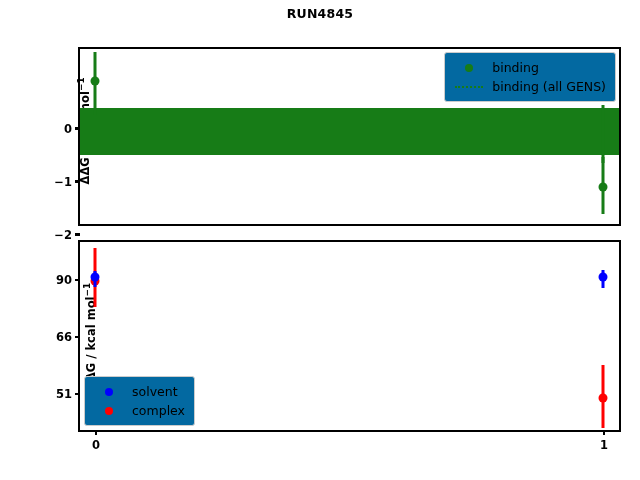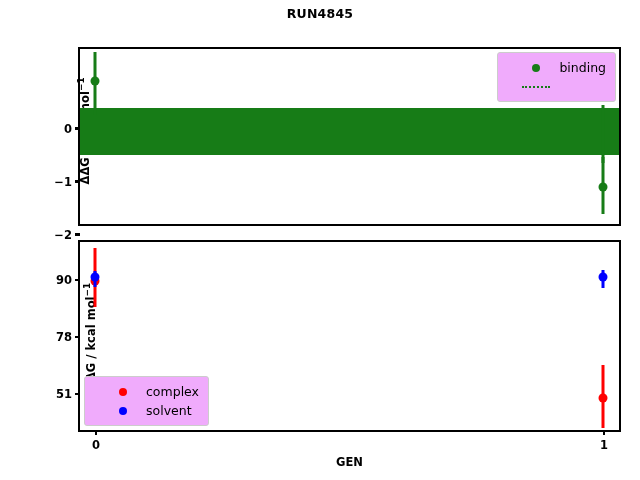--- a/index.html
+++ b/index.html
@@ -149,24 +149,24 @@
   .cimid {
     position: absolute;
     height: 1.6px;
     border-top: 1.6px dotted transparent;
   }
 
   
   .legend {
     position: absolute;
     box-sizing: border-box;
-    background: #f0abfc;
+    background: #0369a1;
     border: 1px solid #cccccc;
     border-radius: 3px;
-    padding: 5px 9px 5px 21px;
+    padding: 5px 9px 5px 7px;
   }
   .legend-row {
     display: flex;
     align-items: center;
     height: 19px;
   }
   .legend-key {
     width: 34px;
     display: flex;
     align-items: center;
@@ -244,37 +244,38 @@
       <div class="legend-row">
         <span class="legend-key">
           <span class="legend-dot" style="background:#177c17;"></span>
         </span>
         <span class="legend-text">binding</span>
       </div>
       <div class="legend-row">
         <span class="legend-key">
           <span class="legend-dash"></span>
         </span>
+        <span class="legend-text">binding (all GENS)</span>
       </div>
     </div>
   </div>
 
   <div class="axes" id="axes-bottom">
 
     <div class="ylabel" id="ylabel-bottom">
       <span>ΔG / kcal mol</span><sup>−1</sup>
     </div>
 
     <div>
       <div class="ytick-mark" style="top:36.8px;"></div>
       <div class="ytick-label" style="top:38px;">90</div>
     </div>
     <div>
       <div class="ytick-mark" style="top:93.8px;"></div>
-      <div class="ytick-label" style="top:95px;">78</div>
+      <div class="ytick-label" style="top:95px;">66</div>
     </div>
     <div>
       <div class="ytick-mark" style="top:150.8px;"></div>
       <div class="ytick-label" style="top:152px;">51</div>
     </div>
 
     <div>
       <div class="xtick-mark" style="left:15px;"></div>
       <div class="xtick-label" style="left:16px;">0</div>
     </div>
@@ -292,30 +293,29 @@
       <div class="marker" style="left:15px; top:35.1px; background:#0000ff;"></div>
 
       <div class="errbar" style="left:523px; top:27.6px; height:18.2px; background:#0000ff;"></div>
       <div class="marker" style="left:523px; top:35.1px; background:#0000ff;"></div>
 
       <div class="errbar" style="left:523px; top:122.5px; height:63.5px; background:#ff0000;"></div>
       <div class="marker" style="left:523px; top:155.8px; background:#ff0000;"></div>
     </div>
 
     <div class="legend" id="legend-bottom">
+      <div class="legend-row">
+        <span class="legend-key">
+          <span class="legend-dot" style="background:#0000ff;"></span>
+        </span>
+        <span class="legend-text">solvent</span>
+      </div>
       <div class="legend-row">
         <span class="legend-key">
           <span class="legend-dot" style="background:#ff0000;"></span>
         </span>
         <span class="legend-text">complex</span>
       </div>
-      <div class="legend-row">
-        <span class="legend-key">
-          <span class="legend-dot" style="background:#0000ff;"></span>
-        </span>
-        <span class="legend-text">solvent</span>
-      </div>
     </div>
   </div>
 
-  <div class="xlabel">GEN</div>
 
 </div>
 
 </body></html>

